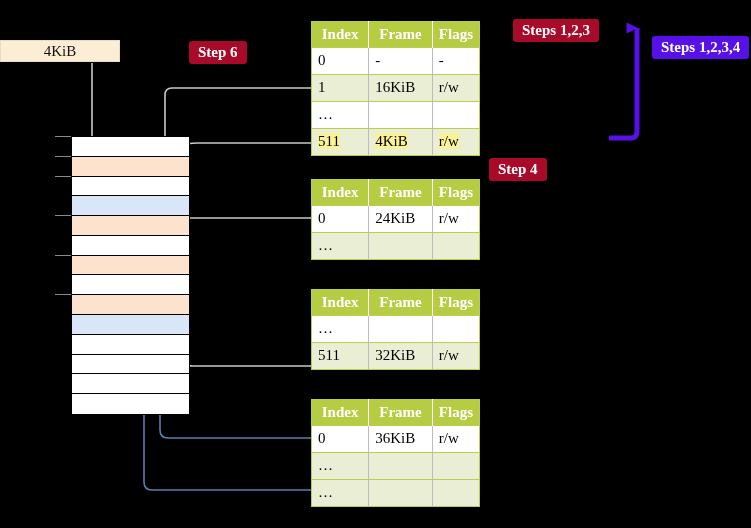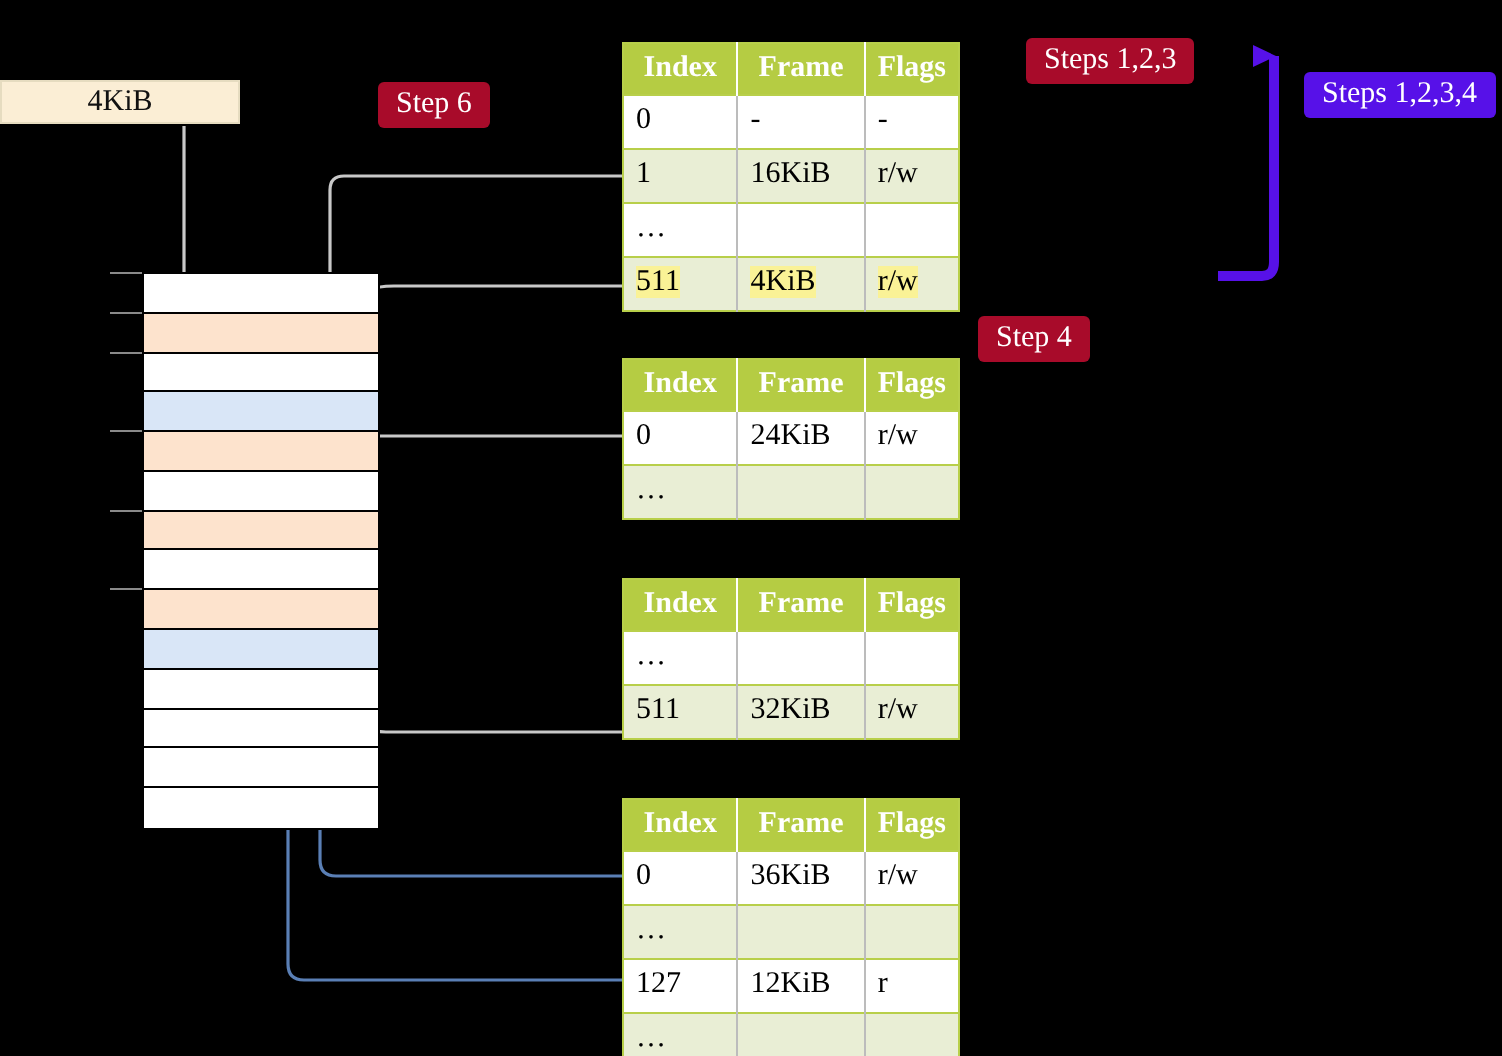--- a/index.html
+++ b/index.html
@@ -18,20 +18,21 @@
   
   .badge {
     position: absolute;
     color: #ffffff;
     font-family: "Liberation Serif", "DejaVu Serif", serif;
     font-size: 15px;
     line-height: 18px;
     padding: 2px 9px 3px 9px;
     border-radius: 3px;
     white-space: nowrap;
+    font-weight: bold;
   }
   .badge-red { background: #a80b2a; }
   .badge-blue { background: #5711e8; }
 
   
   .region-box {
     position: absolute;
     background: #fbeed5;
     border: 1px solid #e6dcc0;
     color: #111111;
@@ -285,24 +286,19 @@
       <tr class="plain">
         <td>0</td>
         <td>36KiB</td>
         <td>r/w</td>
       </tr>
       <tr class="alt">
         <td>…</td>
         <td></td>
         <td></td>
       </tr>
-      <tr class="plain">
-        <td>127</td>
-        <td>12KiB</td>
-        <td>r</td>
-      </tr>
       <tr class="alt">
         <td>…</td>
         <td></td>
         <td></td>
       </tr>
     </tbody>
   </table>
 
 </body></html>

